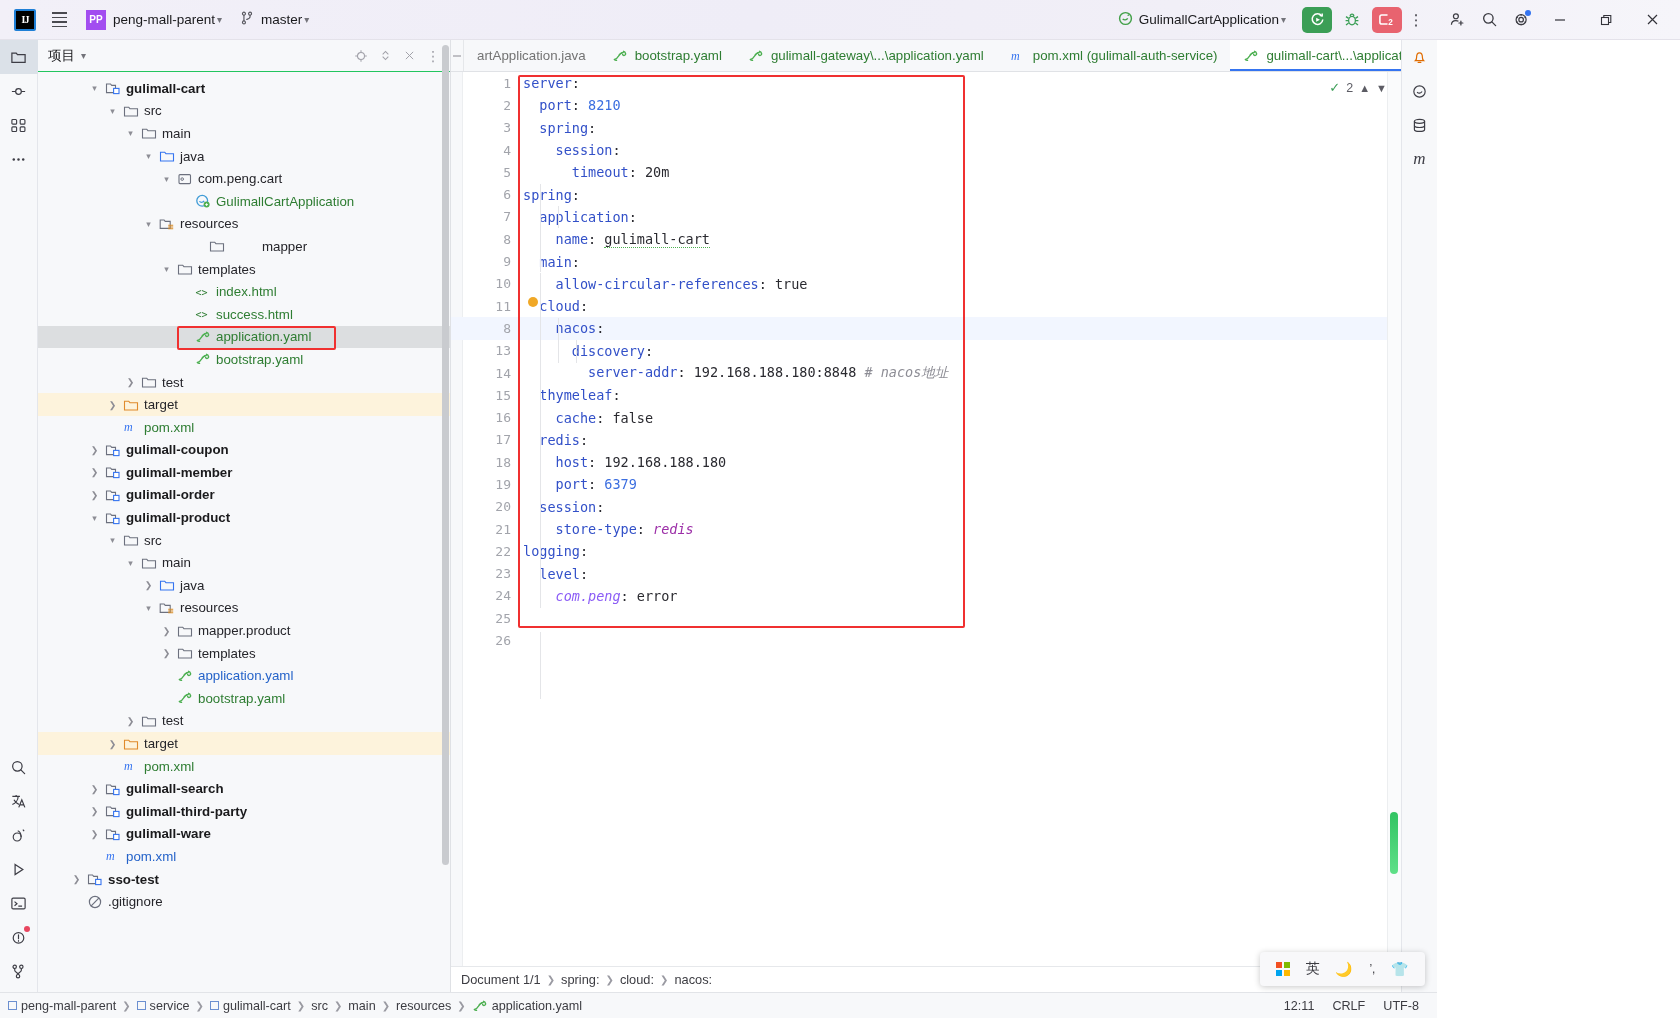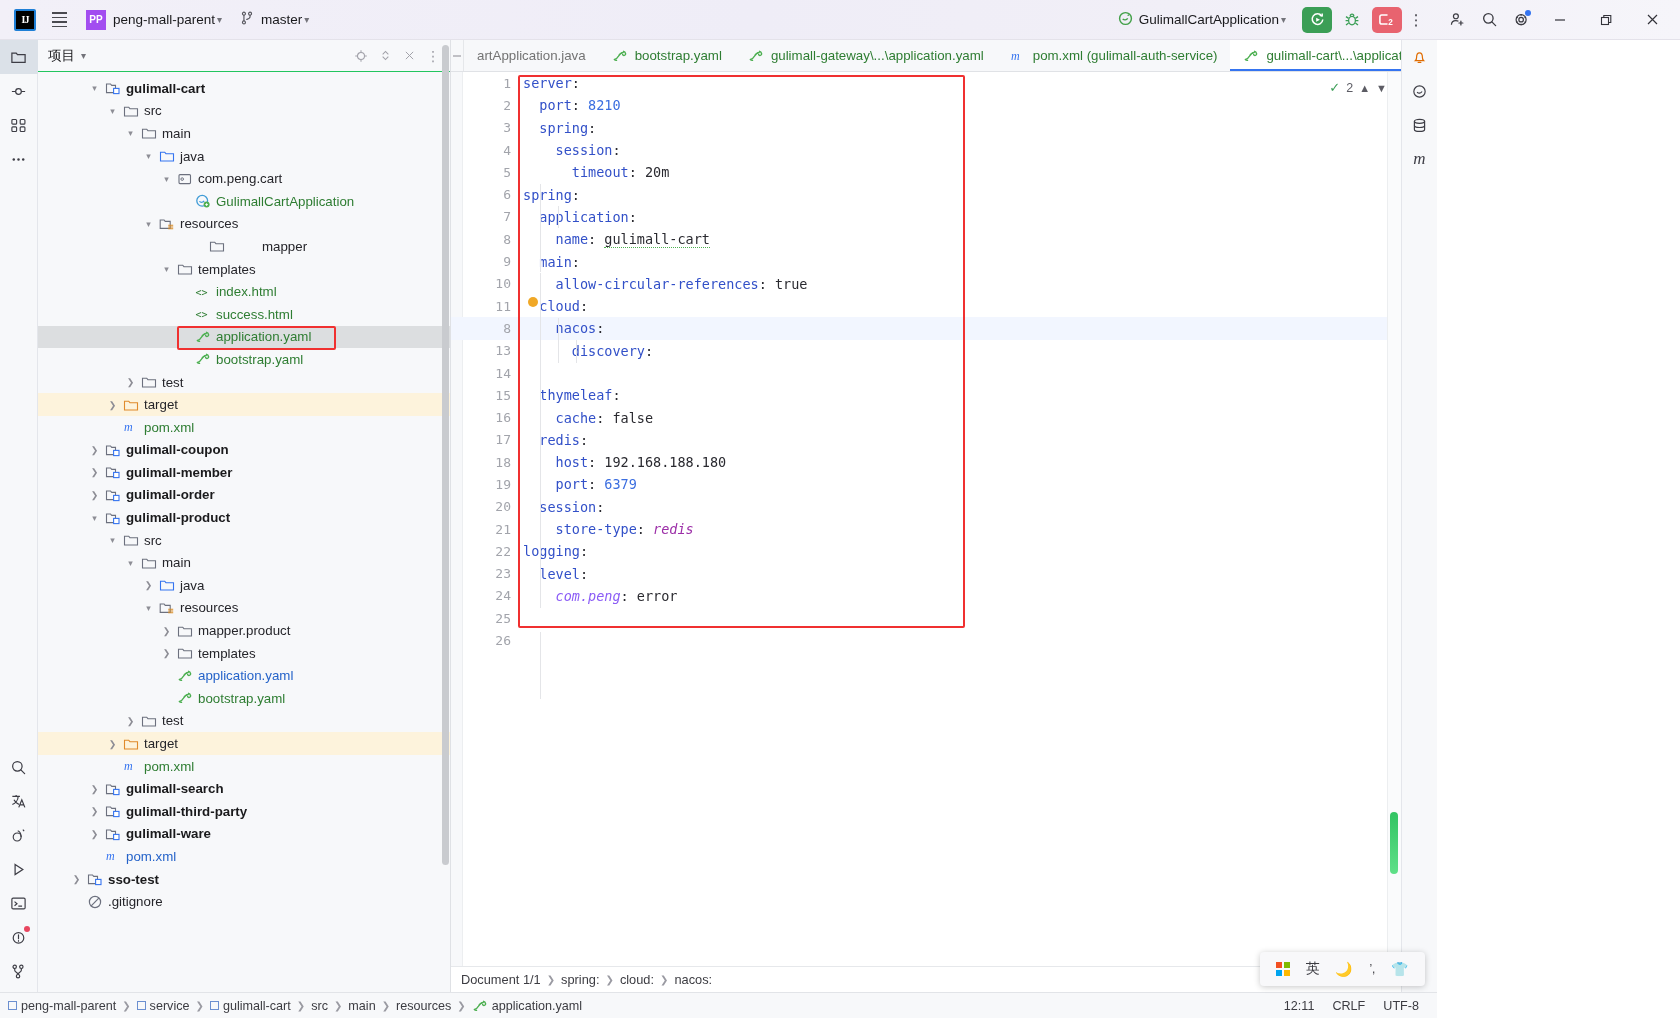--- a/index.html
+++ b/index.html
@@ -817,20 +817,21 @@
           <div class="cline cur">
             <span class="lno">8</span>
             <span class="ctext"><span class="val">    </span><span class="k">nacos</span><span class="val">:</span></span>
           </div>
           <div class="cline">
             <span class="lno">13</span>
             <span class="ctext"><span class="val">      </span><span class="k">discovery</span><span class="val">:</span></span>
           </div>
           <div class="cline">
             <span class="lno">14</span>
+            <span class="ctext"><span class="val">        </span><span class="k">server-addr</span><span class="val">: </span><span class="val">192.168.188.180:8848</span><span class="cmt"> # nacos地址</span></span>
           </div>
           <div class="cline">
             <span class="lno">15</span>
             <span class="ctext"><span class="val">  </span><span class="k">thymeleaf</span><span class="val">:</span></span>
           </div>
           <div class="cline">
             <span class="lno">16</span>
             <span class="ctext"><span class="val">    </span><span class="k">cache</span><span class="val">: </span><span class="val">false</span></span>
           </div>
           <div class="cline">

